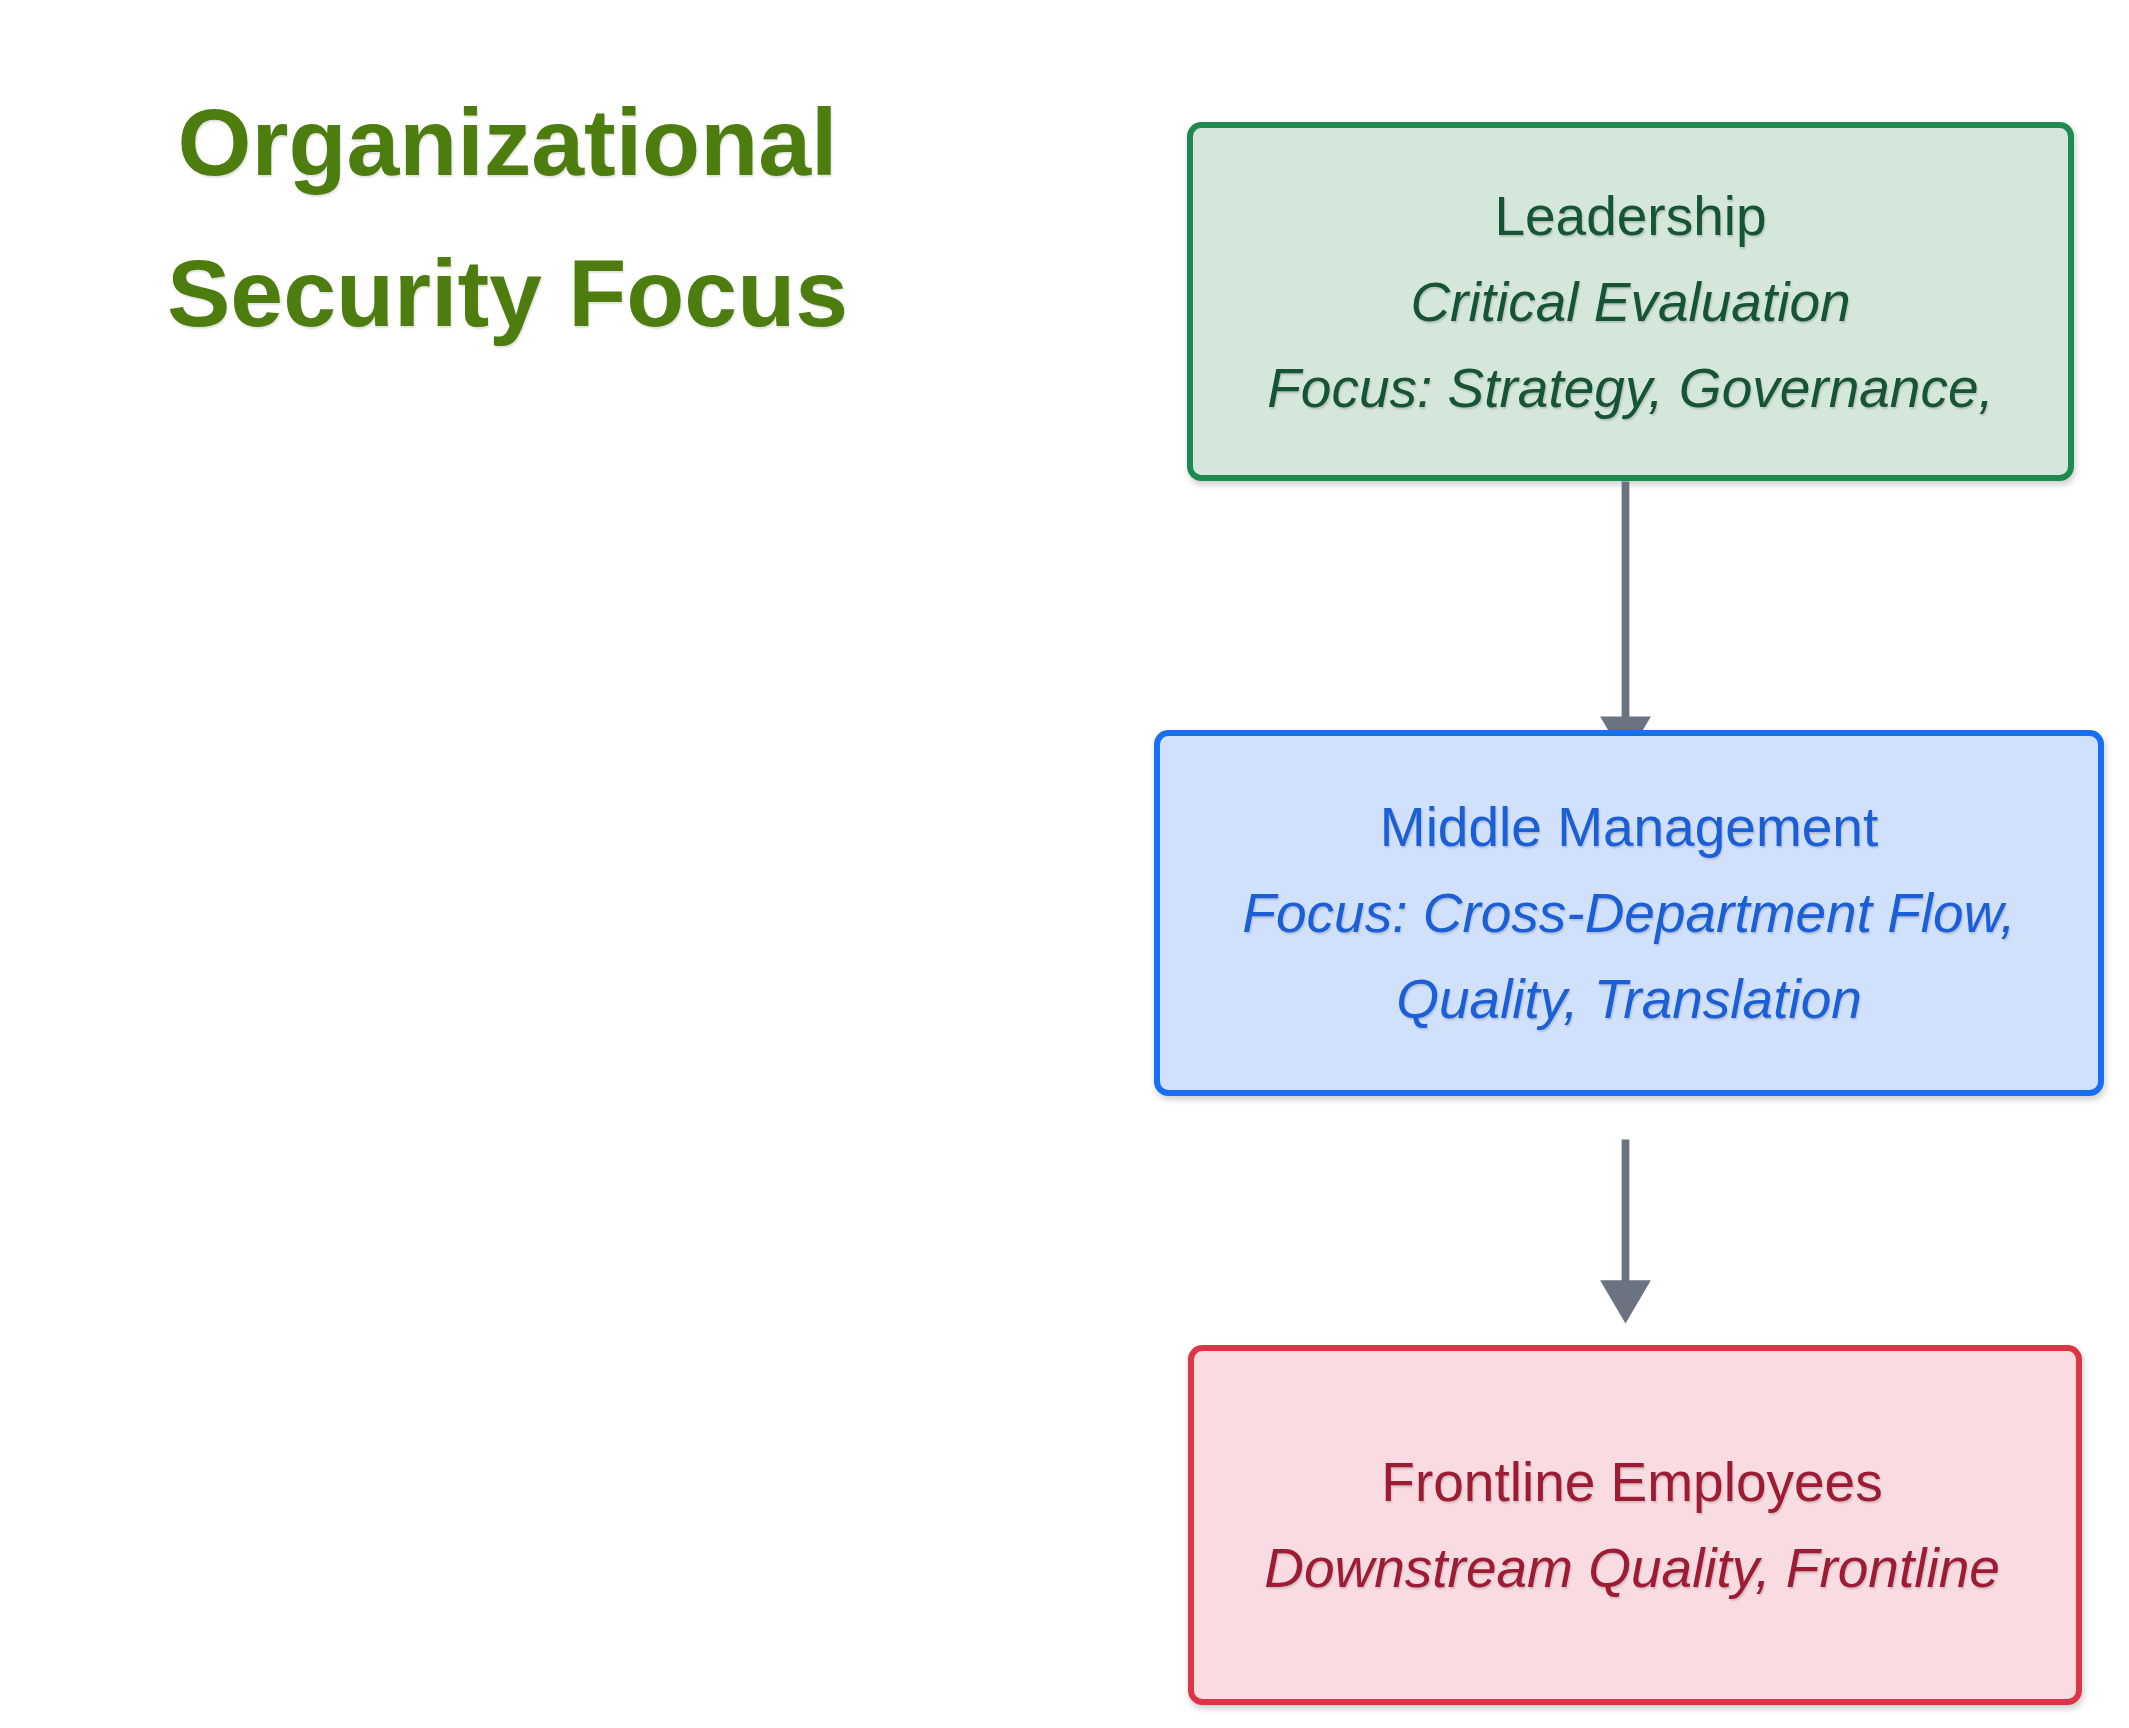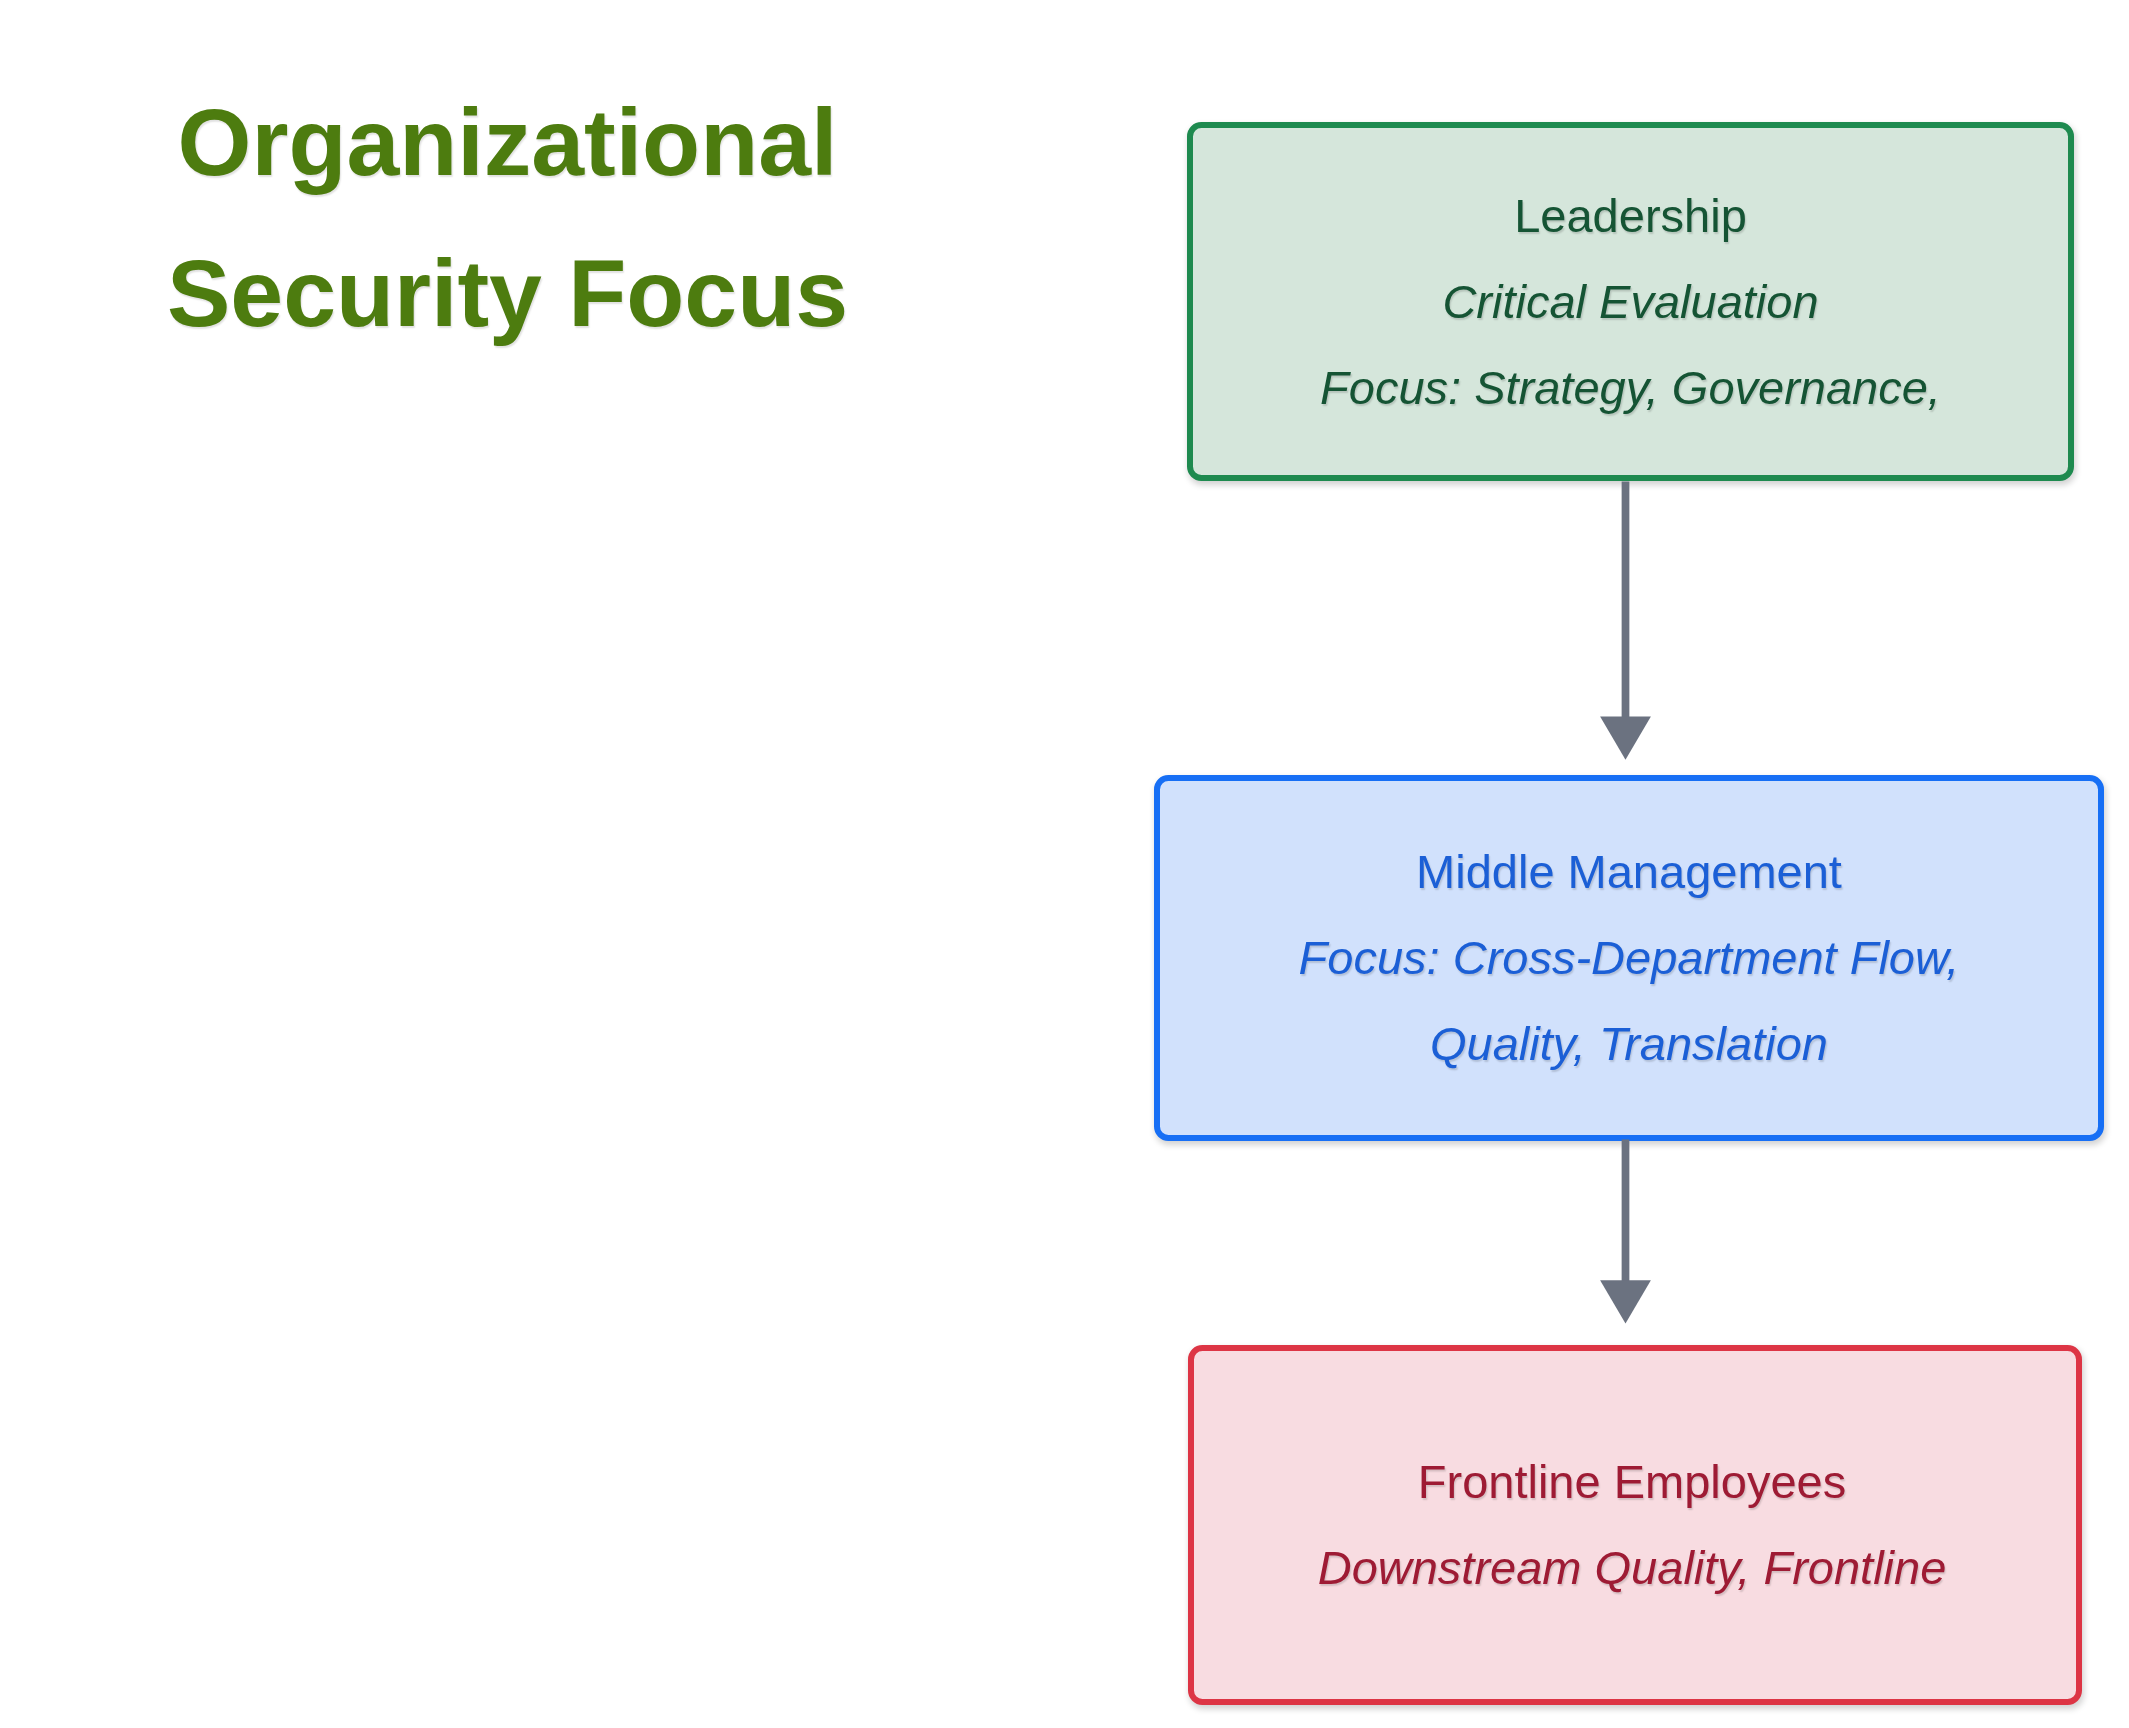--- a/index.html
+++ b/index.html
@@ -37,34 +37,34 @@
     border: 6.1px solid var(--border-c, #444);
     background: var(--fill-c, #eee);
     color: var(--text-c, #222);
     border-radius: 14.4px;
     box-shadow: 1.7px 3.3px 6.7px rgba(0,0,0,0.18);
     display: flex;
     flex-direction: column;
     align-items: center;
     justify-content: center;
     text-align: center;
-    font-size: 47px;
+    font-size: 55px;
     line-height: 86px;
     padding: 0 22px;
   }
   .node .node-name {
     font-style: normal;
     text-shadow: 1.1px 1.7px 1.7px rgba(0,0,0,0.15);
   }
   .node .node-focus {
     font-style: italic;
     text-shadow: 1.1px 1.7px 1.7px rgba(0,0,0,0.15);
   }
   .node-0 { left: 1187px; top: 122px;  width: 887px; height: 359px; }
-  .node-1 { left: 1154px; top: 775px; width: 950px; height: 366px; }
+  .node-1 { left: 1154px; top: 730px; width: 950px; height: 366px; }
   .node-2 { left: 1188px; top: 1345px; width: 894px; height: 360px; padding-left: 16px; }
 
   
   .arrow {
     position: absolute;
     overflow: visible;
   }
   .arrow-1 { left: 1599px; top: 481px;  width: 53px; height: 279px; }
   .arrow-2 { left: 1599px; top: 1139px; width: 53px; height: 185px; }
   .arrow line    { stroke: var(--arrow-c, #6b7280); stroke-width: 14px; }

